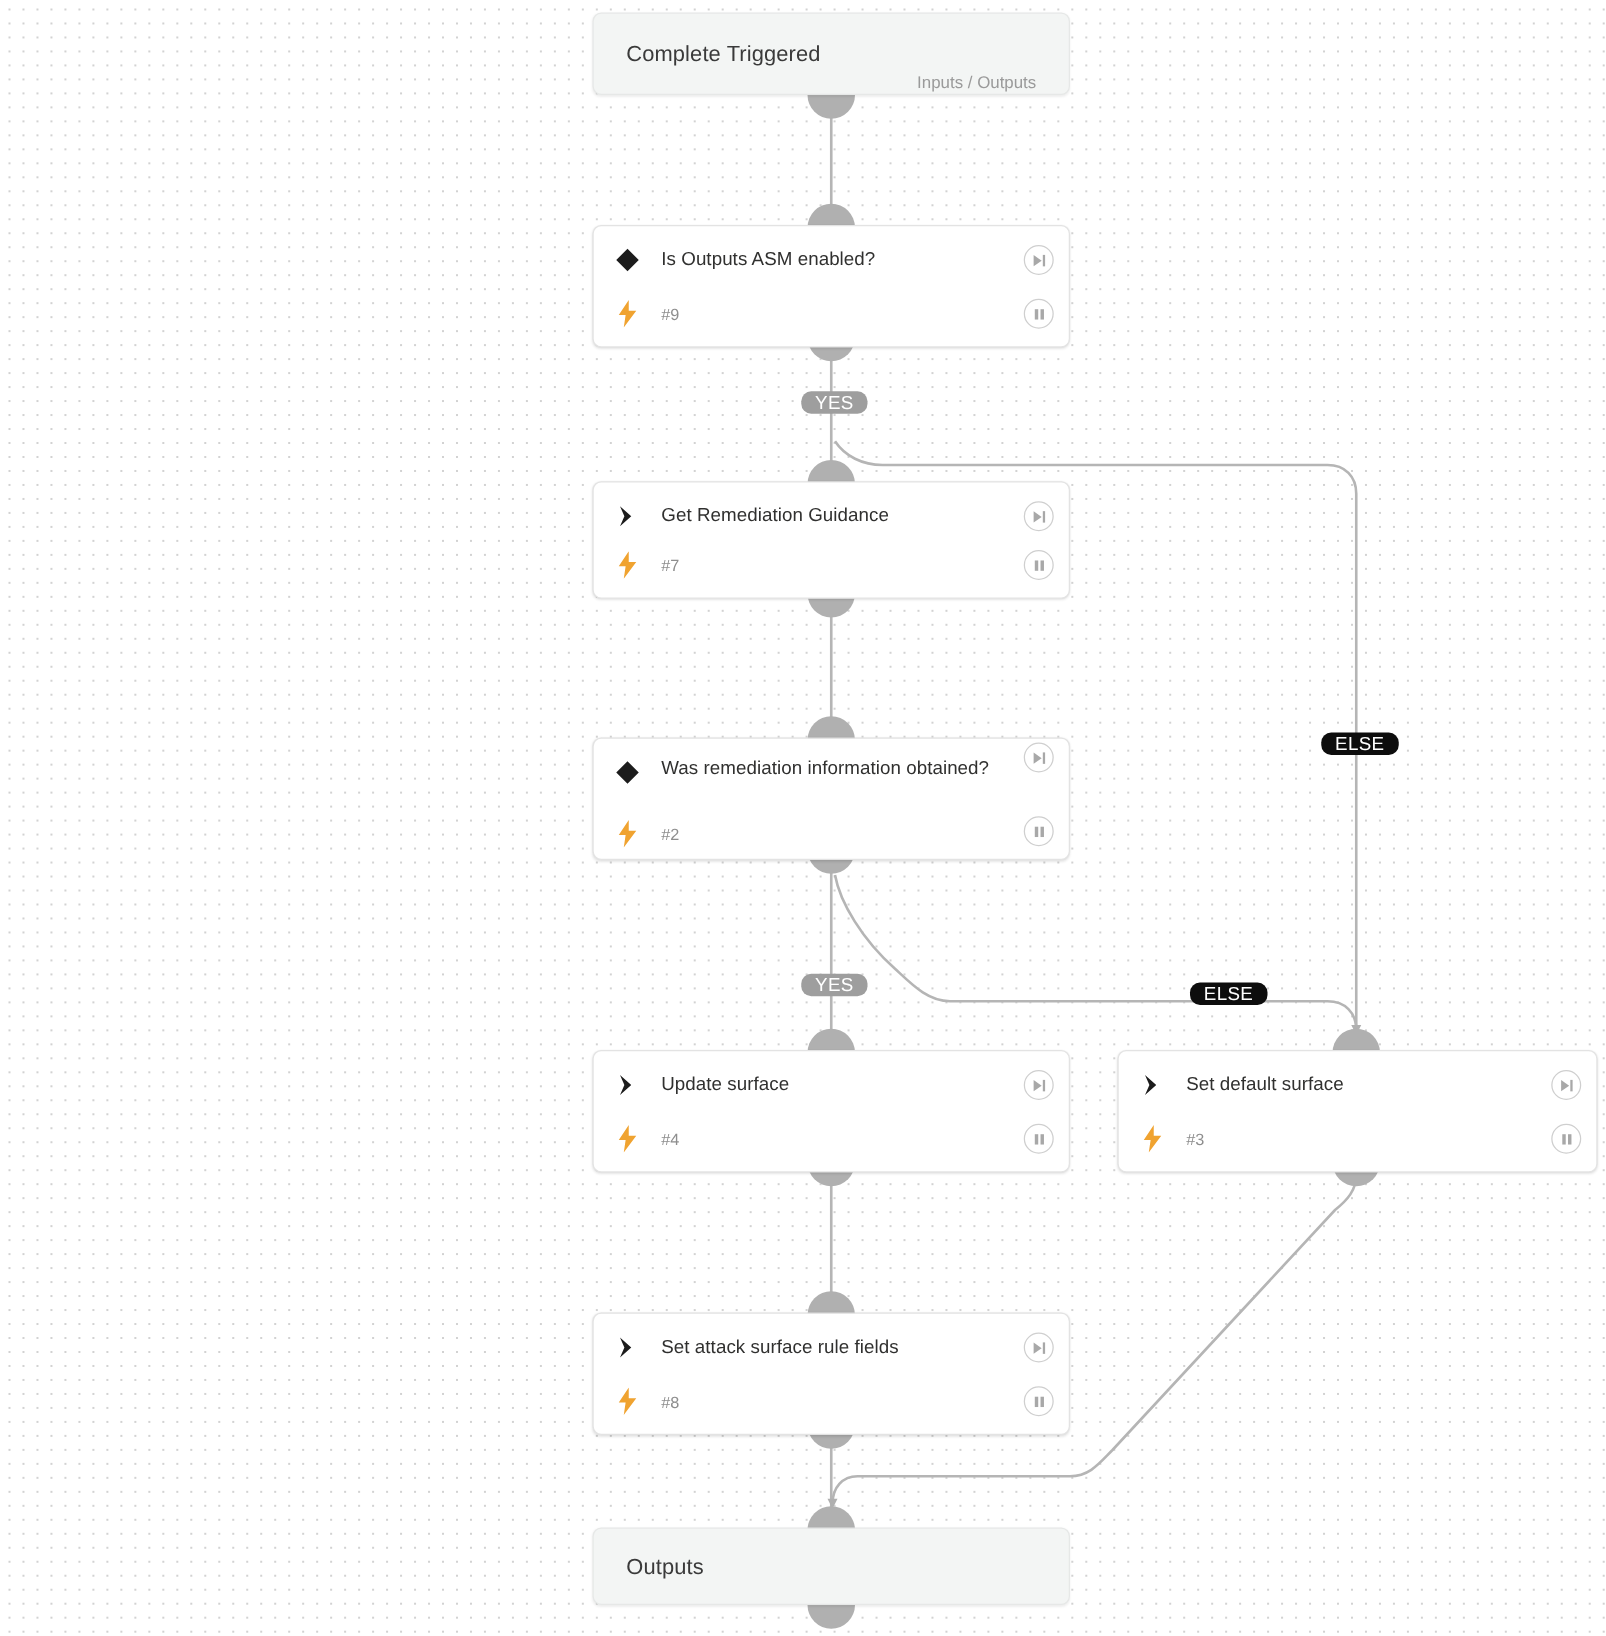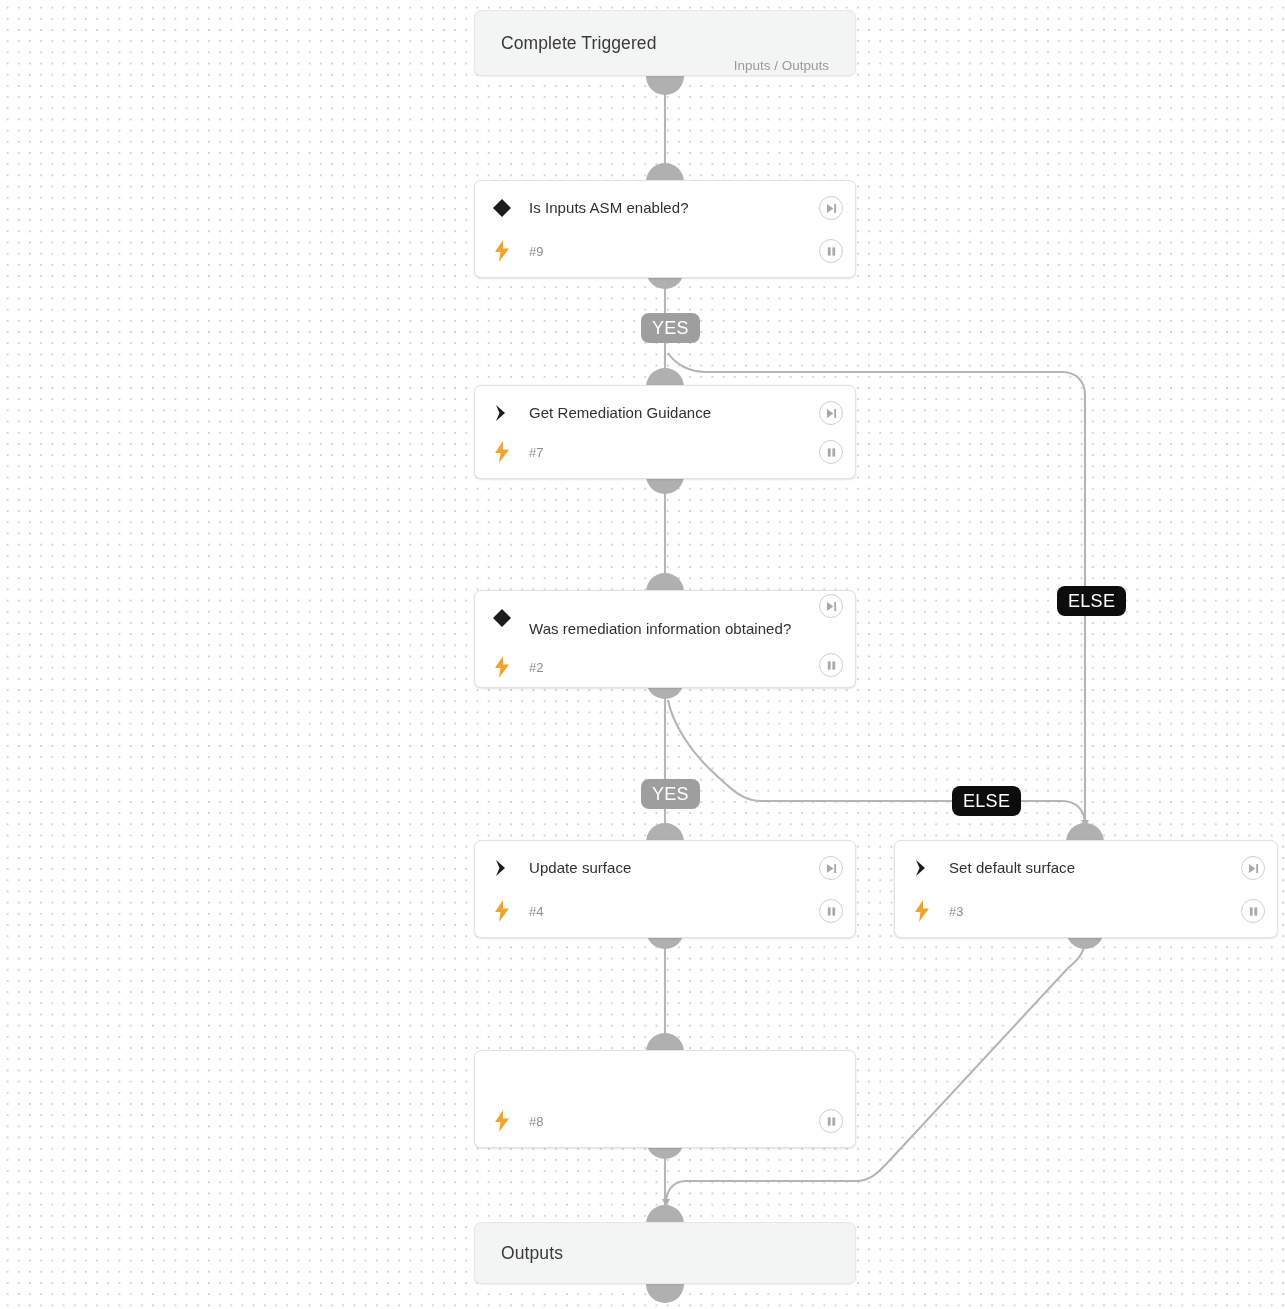--- a/index.html
+++ b/index.html
@@ -131,27 +131,27 @@
     height: 19px;
     background: #b0b0b0;
     z-index: 2;
   }
   .port.out { border-radius: 0 0 19px 19px; }
   .port.in  { border-radius: 19px 19px 0 0; }
 
   
   .badge {
     position: absolute;
-    height: 30px;
+    height: 18px;
     border-radius: 8px;
     display: flex;
     align-items: center;
     justify-content: center;
     padding: 0 11px;
-    font-size: 18px;
+    font-size: 15px;
     color: #ffffff;
     letter-spacing: 0.3px;
     z-index: 6;
     box-sizing: border-box;
   }
   .badge.yes  { background: #9e9e9e; }
   .badge.else { background: #0d0d0d; }
 </style>
 </head>
 <body>
@@ -199,21 +199,21 @@
   <div class="port out" style="left:646px; top:76px;"></div>
 
   <div class="port in" style="left:646px; top:163px;"></div>
   <div class="node task" style="left:474px; top:180px; width:382px; height:98px;">
     <div class="task-top">
       <span class="type-icon">
         <svg width="22" height="22" viewBox="0 0 22 22">
             <path d="M11,2 L20,11 L11,20 L2,11 Z" fill="#1c1c1c"></path>
           </svg>
       </span>
-      <span class="task-title">Is Inputs ASM enabled?</span>
+      <span class="task-title">Is Outputs ASM enabled?</span>
       <span class="ctrl" style="top:15px;">
         <svg width="11" height="11" viewBox="0 0 12 12">
             <path d="M1,1 L8,6 L1,11 Z" fill="#a8a8a8"></path>
             <rect x="9" y="1" width="2" height="10" fill="#a8a8a8"></rect>
           </svg>
       </span>
     </div>
     <div class="task-bottom">
       <span class="bolt">
         <svg width="16" height="22" viewBox="0 0 16 22">
@@ -265,21 +265,21 @@
   <div class="port out" style="left:646px; top:475px;"></div>
 
   <div class="port in" style="left:646px; top:573px;"></div>
   <div class="node task" style="left:474px; top:590px; width:382px; height:98px;">
     <div class="task-top" style="height:66px; align-items:flex-start; padding-top:12px;">
       <span class="type-icon" style="padding-top:4px;">
         <svg width="22" height="22" viewBox="0 0 22 22">
             <path d="M11,2 L20,11 L11,20 L2,11 Z" fill="#1c1c1c"></path>
           </svg>
       </span>
-      <span class="task-title" style="max-width:265px;margin-top:14px;">Was remediation information obtained?</span>
+      <span class="task-title" style="max-width:265px;">Was remediation information obtained?</span>
       <span class="ctrl" style="top:3px;">
         <svg width="11" height="11" viewBox="0 0 12 12">
             <path d="M1,1 L8,6 L1,11 Z" fill="#a8a8a8"></path>
             <rect x="9" y="1" width="2" height="10" fill="#a8a8a8"></rect>
           </svg>
       </span>
     </div>
     <div class="task-bottom" style="height:40px;">
       <span class="bolt">
         <svg width="16" height="22" viewBox="0 0 16 22">
@@ -358,20 +358,34 @@
             <rect x="2" y="1.5" width="3" height="9" fill="#a8a8a8"></rect>
             <rect x="7" y="1.5" width="3" height="9" fill="#a8a8a8"></rect>
           </svg>
       </span>
     </div>
   </div>
   <div class="port out" style="left:1066px; top:930px;"></div>
 
   <div class="port in" style="left:646px; top:1033px;"></div>
   <div class="node task" style="left:474px; top:1050px; width:382px; height:98px;">
+    <div class="task-top">
+      <span class="type-icon">
+        <svg width="20" height="20" viewBox="0 0 20 20">
+            <path d="M4,2 L13,10 L4,18 L7.5,10 Z" fill="#1c1c1c"></path>
+          </svg>
+      </span>
+      <span class="task-title">Set attack surface rule fields</span>
+      <span class="ctrl" style="top:15px;">
+        <svg width="11" height="11" viewBox="0 0 12 12">
+            <path d="M1,1 L8,6 L1,11 Z" fill="#a8a8a8"></path>
+            <rect x="9" y="1" width="2" height="10" fill="#a8a8a8"></rect>
+          </svg>
+      </span>
+    </div>
     <div class="task-bottom">
       <span class="bolt">
         <svg width="16" height="22" viewBox="0 0 16 22">
             <path d="M9,0 L1,12 L6.5,12 L5,22 L15,8.5 L9,8.5 Z" fill="#f0a330"></path>
           </svg>
       </span>
       <span class="task-num">#8</span>
       <span class="ctrl" style="bottom:14px;">
         <svg width="11" height="11" viewBox="0 0 12 12">
             <rect x="2" y="1.5" width="3" height="9" fill="#a8a8a8"></rect>

